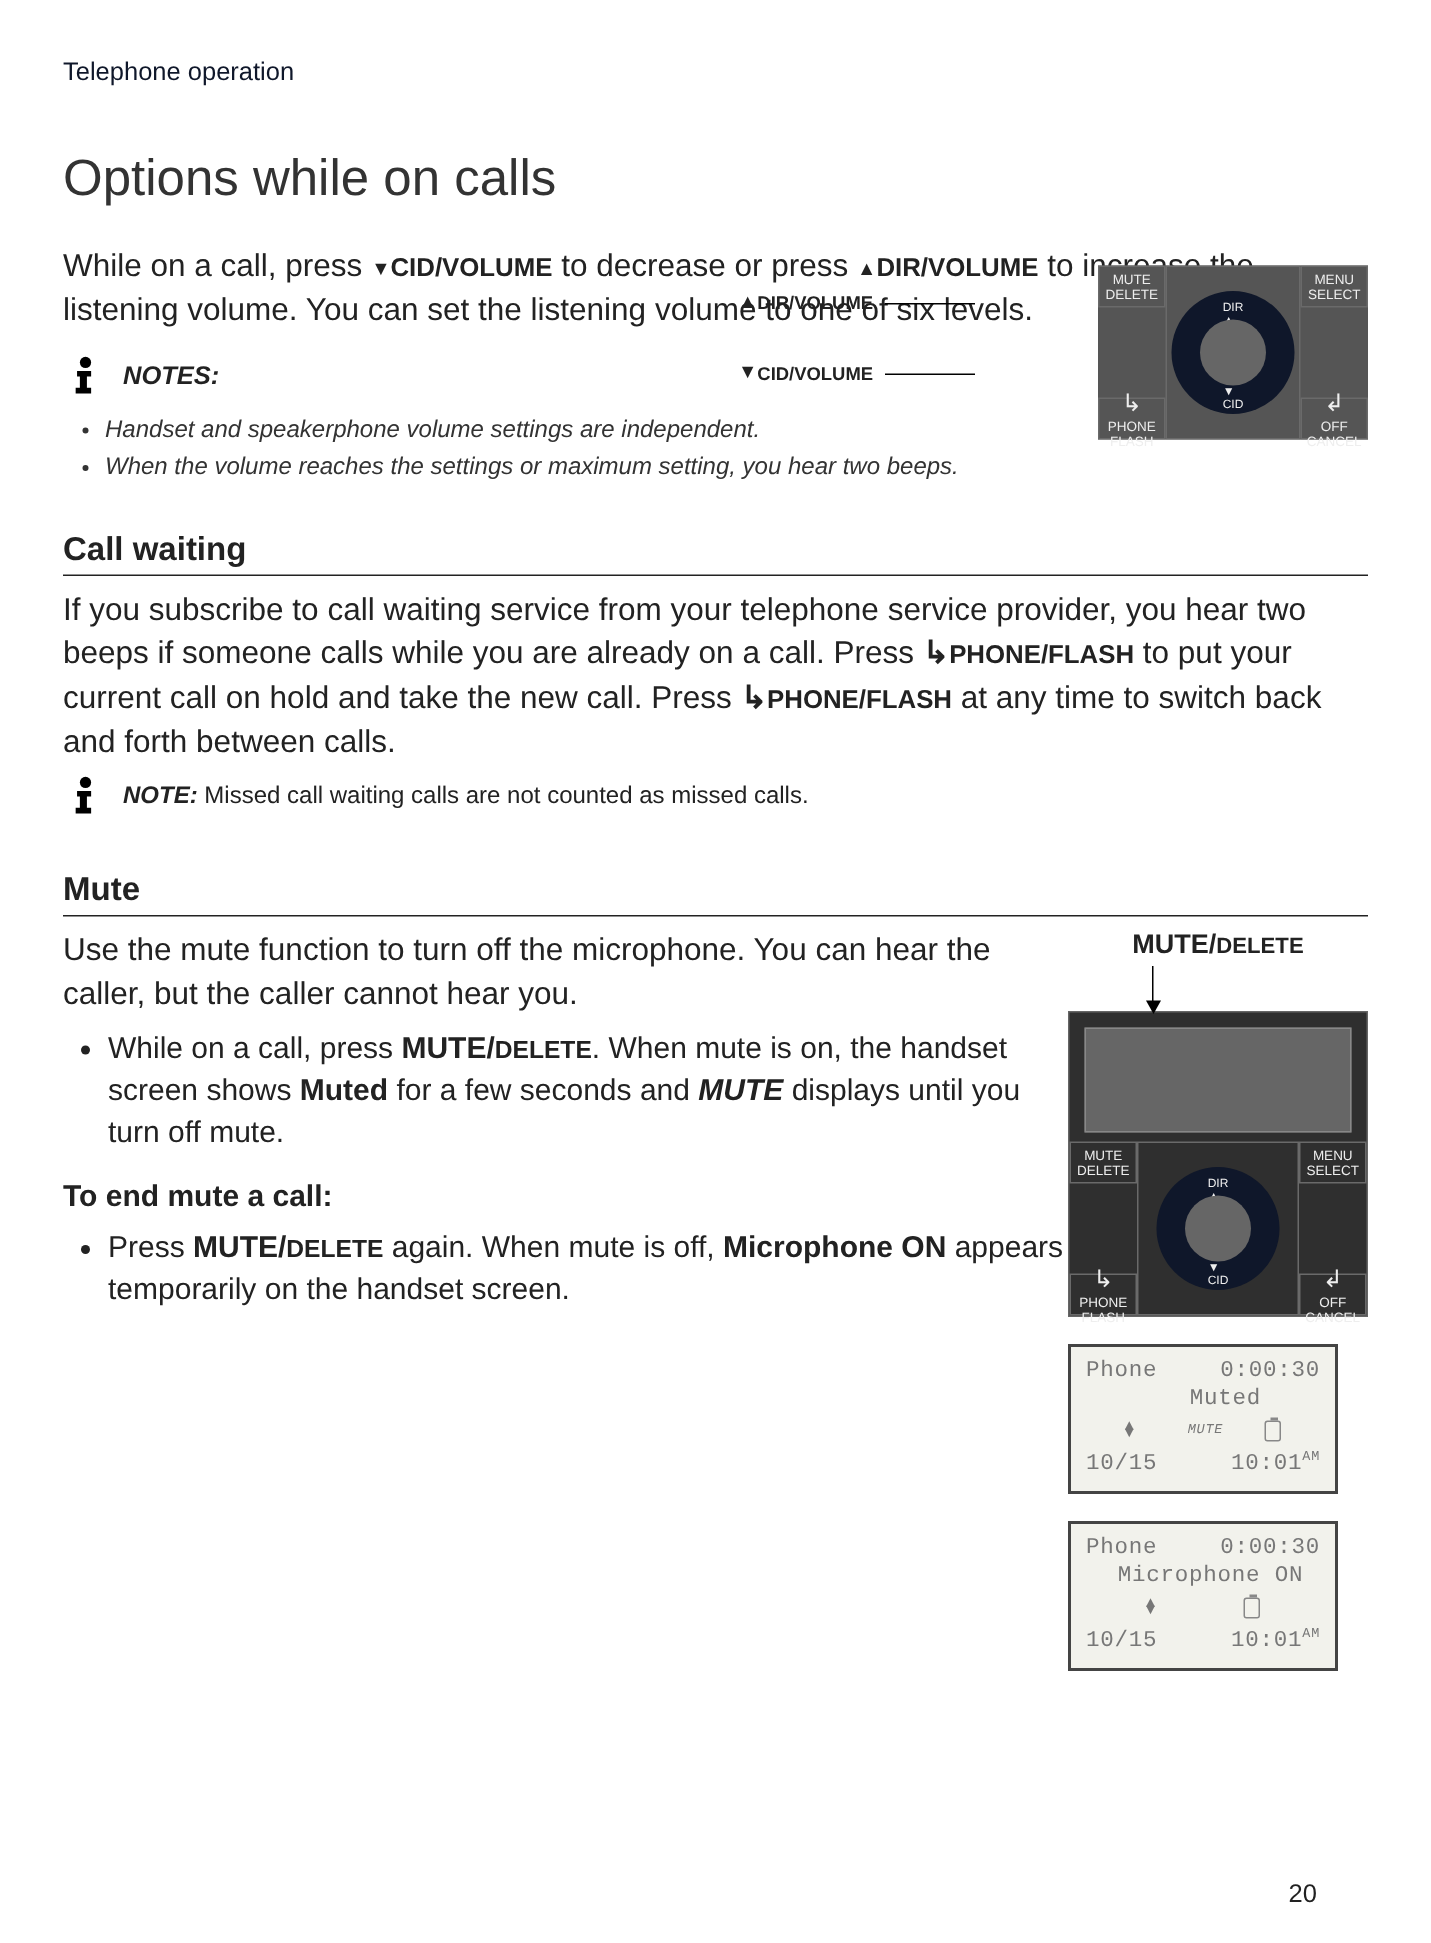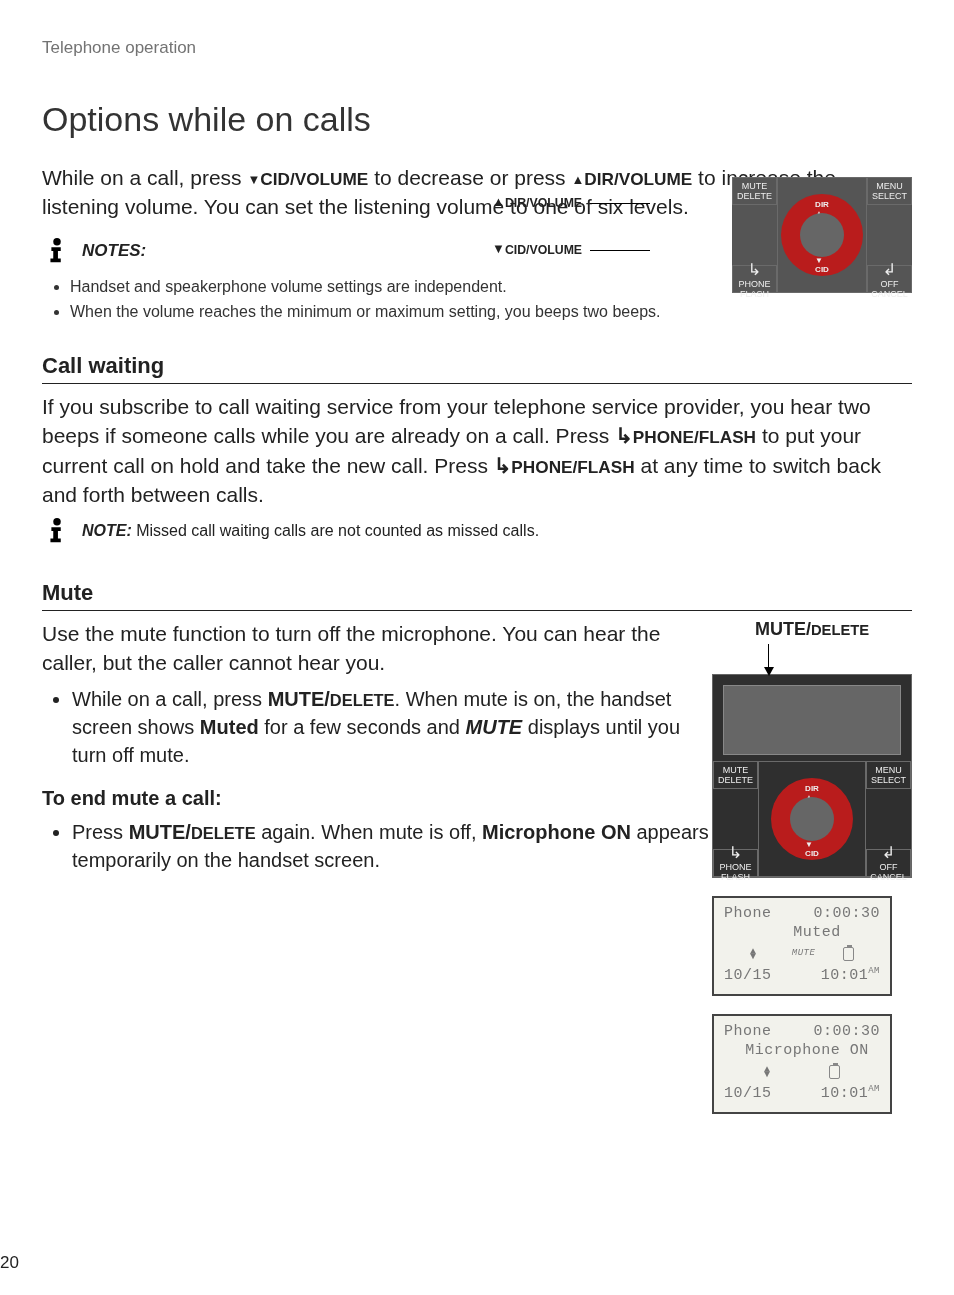--- a/index.html
+++ b/index.html
@@ -5,61 +5,61 @@
   * { box-sizing: border-box; margin: 0; padding: 0; }
   body {
     width: 954px;
     height: 1295px;
     background: #fff;
     font-family: Arial, Helvetica, sans-serif;
     color: #222;
     padding: 38px 42px 20px 42px;
     position: relative;
   }
-  .breadcrumb { font-size: 17px; color: #737373; margin-bottom: 2px; }
+  .breadcrumb { font-size: 17px; color: #0f172a; margin-bottom: 2px; }
   h1 { font-size: 34px; font-weight: 400; color: #333; margin-bottom: 24px; margin-top: 42px; }
   h2 {
     font-size: 22px; font-weight: bold; color: #222;
     border-bottom: 1.5px solid #222; padding-bottom: 4px; margin-bottom: 8px;
   }
   p.body { font-size: 21px; line-height: 1.4; margin-bottom: 6px; }
   .notes-row {
     display: flex; align-items: center; gap: 10px; margin: 14px 0 8px 0;
     font-style: italic; font-weight: bold; font-size: 17px;
   }
   .info-icon {
     width: 30px; height: 30px;
   }
-  ul.notes { list-style: disc; padding-left: 28px; margin-bottom: 28px; }
+  ul.notes { list-style: disc; padding-left: 28px; margin-bottom: 28px; font-style: italic; }
   ul.notes li { font-size: 16px; line-height: 1.6; color: #333; }
   ul.steps { list-style: disc; padding-left: 30px; margin: 8px 0 18px 0; }
   ul.steps li { font-size: 20px; line-height: 1.4; }
   .sub { font-size: 20px; font-weight: bold; margin: 16px 0 6px 0; }
   .tri { font-size: 13px; position: relative; top: -1px; }
   .smallcaps { font-size: 0.82em; font-weight: bold; }
-  .pageno { position: absolute; bottom: 22px; left: 0; width: 878px; text-align: left; font-size: 17px; }
+  .pageno { position: absolute; bottom: 22px; left: 0; width: 878px; text-align: right; font-size: 17px; }
   .note-inline { font-size: 16px; margin: 2px 0 34px 0; display:flex; align-items:center; gap:10px;}
   .note-inline .lbl { font-weight:bold; font-style:italic; }
   .callout-labels { flex:1; text-align:left; font-size:15px; font-weight:bold; padding-top:16px;}
   .callout-labels div { margin-bottom: 30px; }
   .callout-line { display:inline-block; width:60px; border-top:1.5px solid #000; vertical-align:middle; margin-left:8px;}
   .phone-keypad {
     width: 180px; background:#555;
   }
   .phone-keypad.small { width: 180px; }
   .kp-grid { display:grid; grid-template-columns: 45px 1fr 45px; grid-template-rows: 28px 60px 28px; }
   .kp-cell {
     display:flex; flex-direction:column; align-items:center; justify-content:center;
     font-size:9px; color:#eee; border:1px solid #6a6a6a; text-align:center;
   }
   .kp-center { grid-column:2; grid-row:1 / span 3; display:flex; align-items:center; justify-content:center; border:1px solid #6a6a6a;}
   .nav-ring {
-    width: 82px; height: 82px; border-radius:50%; background:#b91c1c;
+    width: 82px; height: 82px; border-radius:50%; background:#0f172a;
     display:flex; align-items:center; justify-content:center; position:relative;
-    font-size:8px; color:#ddd;font-weight:bold;
+    font-size:8px; color:#ddd;
   }
   .nav-ring::after { content:''; width:44px; height:44px; border-radius:50%; background:#666; position:absolute; }
   .nav-up { position:absolute; top:6px; font-size:8px; color:#eee;}
   .nav-down { position:absolute; bottom:2px; font-size:8px; color:#eee;}
   .nav-mid { position:absolute; font-size:7px; color:#ccc;}
   .mute-section { display:flex; align-items:flex-start; }
   .mute-left { flex:1; }
   .mute-right { width: 200px; }
   .mute-arrow-label { text-align:center; font-weight:bold; font-size:18px; margin-bottom:4px;}
   .mute-arrow {
@@ -151,21 +151,21 @@
 
   <div class="notes-row">
     <svg class="info-icon" viewBox="0 0 32 32">
         <circle cx="16" cy="6" r="4" fill="#000"></circle>
         <path d="M10 12 h10 v4 h-3 v8 h3 v4 H9 v-4 h3 v-8 h-2 z" fill="#000"></path>
       </svg>
     <span>NOTES:</span>
   </div>
   <ul class="notes">
     <li>Handset and speakerphone volume settings are independent.</li>
-    <li>When the volume reaches the minimum or maximum setting, you beeps two beeps.</li>
+    <li>When the volume reaches the settings or maximum setting, you hear two beeps.</li>
   </ul>
 </div>
 
 <h2>Call waiting</h2>
 <p class="body">
   <span>If you subscribe to call waiting service from your telephone service provider, you hear two beeps if someone calls while you are already on a call. Press </span><b>↳<span class="smallcaps">PHONE/FLASH</span></b><span> to put your current call on hold and take the new call. Press </span><b>↳<span class="smallcaps">PHONE/FLASH</span></b><span> at any time to switch back and forth between calls.</span>
 </p>
 <div class="note-inline">
   <svg class="info-icon" viewBox="0 0 32 32">
       <circle cx="16" cy="6" r="4" fill="#000"></circle>

